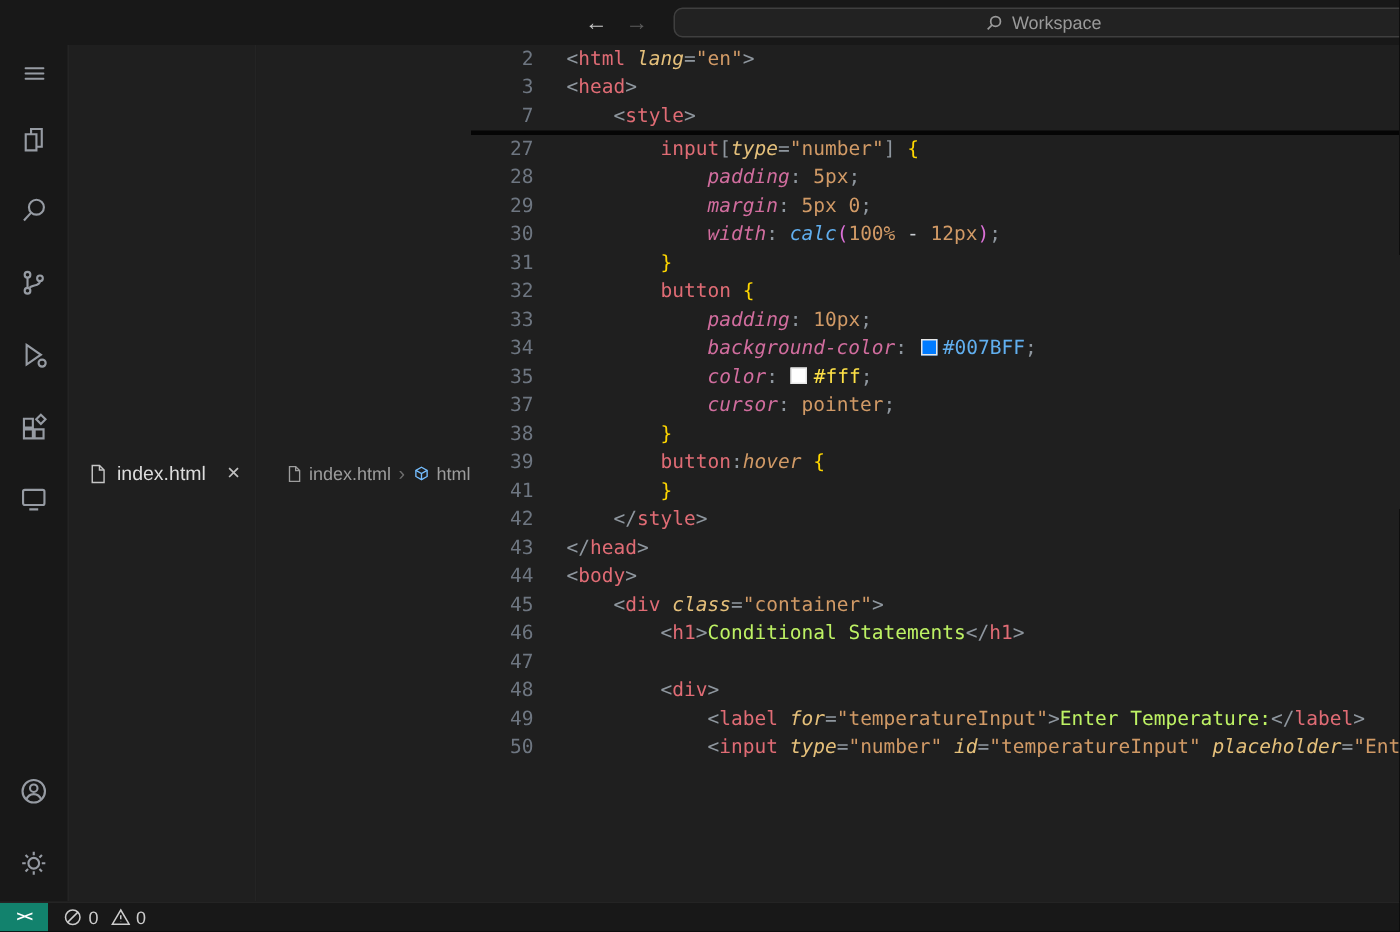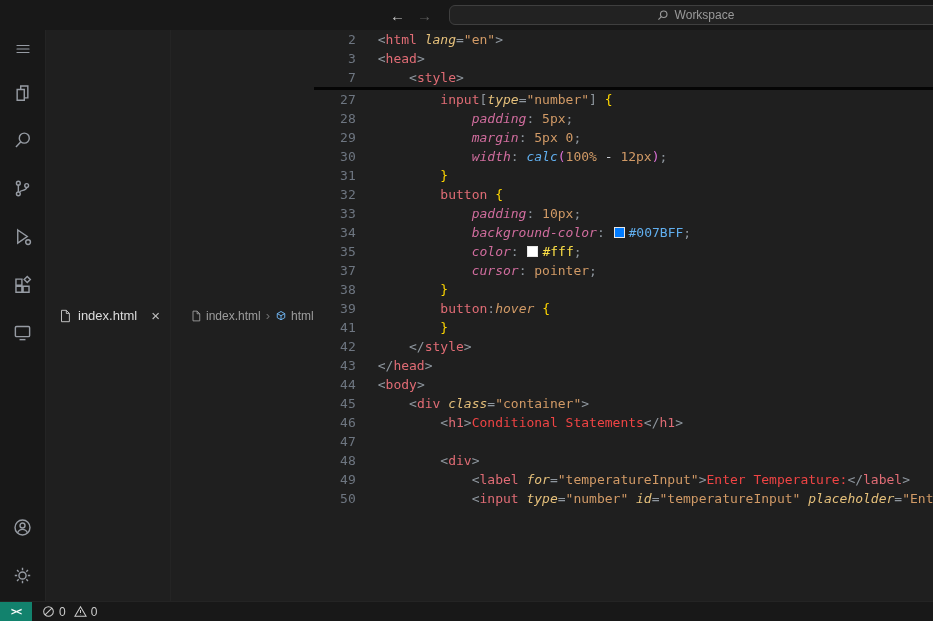--- a/index.html
+++ b/index.html
@@ -61,21 +61,21 @@
   .tk-tag { color:#e06c75; }
   .tk-attr { color:#e5c07b; font-style:italic; }
   .tk-string { color:#d19a66; }
   .tk-prop { color:#d16d9e; font-style:italic; }
   .tk-num { color:#d19a66;margin-top:30px; }
   .tk-value { color:#d19a66; }
   .tk-func { color:#61afef; font-style:italic; }
   .tk-brace { color:#ffd700; }
   .tk-paren { color:#da70d6; }
   .tk-op { color:#c8ccd2; }
-  .tk-text { color:#ef4444;text-align:right; }
+  .tk-text { color:#bef264;text-align:right; }
   .tk-pseudo { color:#d19a66; font-style:italic; }
   .tk-hex { color:#61afef; }
   .tk-hexlight { color:#fde047; }
   .swatch {
     display:inline-block; width:11px; height:11px; border:1px solid #e6e6e6;
     margin:0 4px 0 1px; vertical-align:-1px;
   }
   
   .statusbar {
     flex:0 0 20px; background:#181818; border-top:1px solid #242424;

